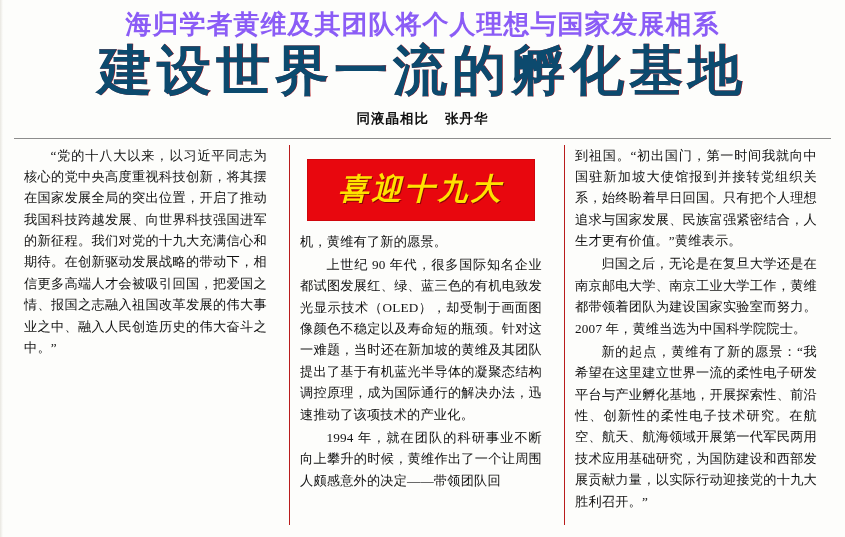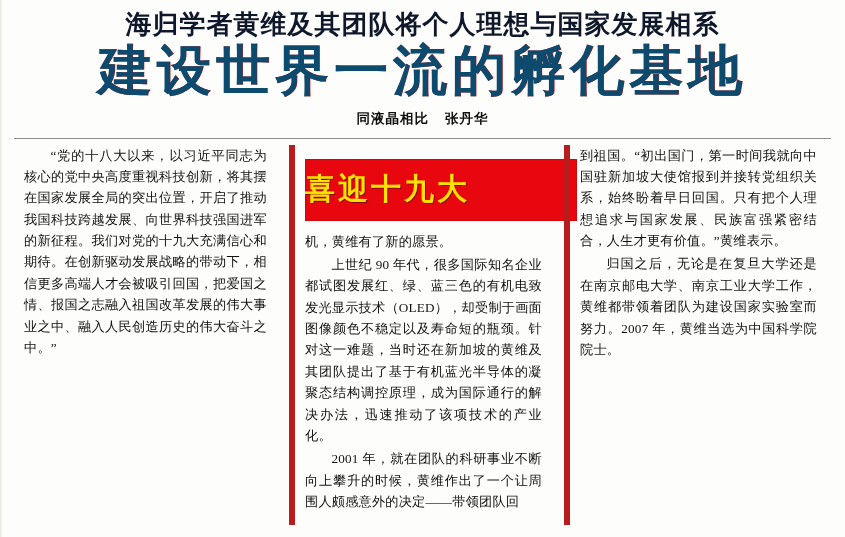--- a/index.html
+++ b/index.html
@@ -22,21 +22,21 @@
     padding: 6px 14px 0 14px;
   }
   
   .headline-block {
     text-align: center;
   }
   .kicker {
     font-size: 26px;
     font-weight: bold;
     letter-spacing: 1px;
-    color: #0f172a;
+    color: #8b5cf6;
     line-height: 1.12;
     margin: 4px 0 2px 0;
     white-space: nowrap;
   }
   .main-title {
     font-size: 54px;
     font-weight: bold;
     letter-spacing: 5px;
     color: #0c4a6e;
     line-height: 1.12;
@@ -73,38 +73,40 @@
     width: 263px;
     box-sizing: border-box;
     font-size: 13.2px;
     line-height: 1.62;
     text-align: justify;
     text-justify: inter-ideograph;
     letter-spacing: 0.2px;
     padding: 0 10px;
   }
   .col + .col {
-    border-left: 6px solid #b91c1c;
+    border-left: 1px solid #b91c1c;
   }
   .col p {
     margin: 0 0 2px 0;
     text-indent: 2em;
   }
   .col p.noindent {
     text-indent: 0;
   }
   
   .banner {
     margin: 14px auto 10px auto;
-    width: 272px;
+    width: 228px;
     height: 62px;
     background: #e8070e;
     display: flex;
     align-items: center;
+    justify-content: center;
     box-shadow: 0 0 0 1px #d0060c inset;
+    font-style: italic;
   }
   .banner-text {
     color: #ffe200;
     font-size: 30px;
     font-weight: bold;
     letter-spacing: 3px;
     font-family: "Liberation Serif", "DejaVu Serif", serif;
     text-shadow: 1px 1px 0 #8a0408;
   }
   
@@ -138,22 +140,23 @@
     <div class="col">
       <p>“党的十八大以来，以习近平同志为核心的党中央高度重视科技创新，将其摆在国家发展全局的突出位置，开启了推动我国科技跨越发展、向世界科技强国进军的新征程。我们对党的十九大充满信心和期待。在创新驱动发展战略的带动下，相信更多高端人才会被吸引回国，把爱国之情、报国之志融入祖国改革发展的伟大事业之中、融入人民创造历史的伟大奋斗之中。”</p>
     </div>
 
     <div class="col">
       <div class="banner">
         <span class="banner-text">喜迎十九大</span>
       </div>
       <p class="noindent">机，黄维有了新的愿景。</p>
       <p>上世纪 90 年代，很多国际知名企业都试图发展红、绿、蓝三色的有机电致发光显示技术（OLED），却受制于画面图像颜色不稳定以及寿命短的瓶颈。针对这一难题，当时还在新加坡的黄维及其团队提出了基于有机蓝光半导体的凝聚态结构调控原理，成为国际通行的解决办法，迅速推动了该项技术的产业化。</p>
-      <p>2001 年，就在团队的科研事业不断向上攀升的时候，黄维作出了一个让周围人颇感意外的决定——带领团队回</p>
+      <p>1994 年，就在团队的科研事业不断向上攀升的时候，黄维作出了一个让周围人颇感意外的决定——带领团队回</p>
     </div>
 
     <div class="col">
       <p class="noindent">到祖国。“初出国门，第一时间我就向中国驻新加坡大使馆报到并接转党组织关系，始终盼着早日回国。只有把个人理想追求与国家发展、民族富强紧密结合，人生才更有价值。”黄维表示。</p>
       <p>归国之后，无论是在复旦大学还是在南京邮电大学、南京工业大学工作，黄维都带领着团队为建设国家实验室而努力。2007 年，黄维当选为中国科学院院士。</p>
+      <p>新的起点，黄维有了新的愿景：“我希望在这里建立世界一流的柔性电子研发平台与产业孵化基地，开展探索性、前沿性、创新性的柔性电子技术研究。在航空、航天、航海领域开展第一代军民两用技术应用基础研究，为国防建设和西部发展贡献力量，以实际行动迎接党的十九大胜利召开。”</p>
     </div>
 
   </div>
 </div>
 
 </body></html>

